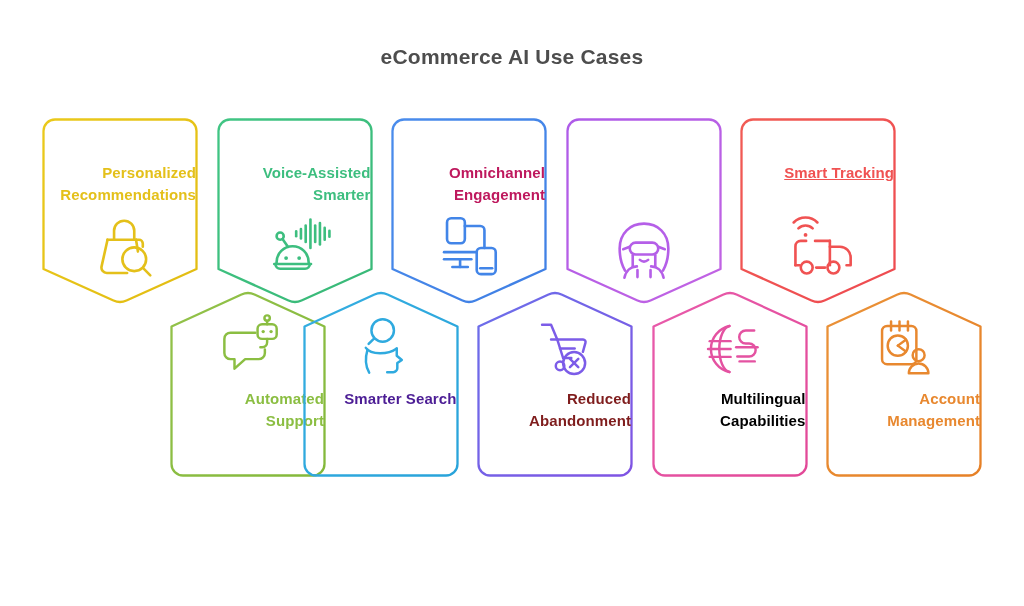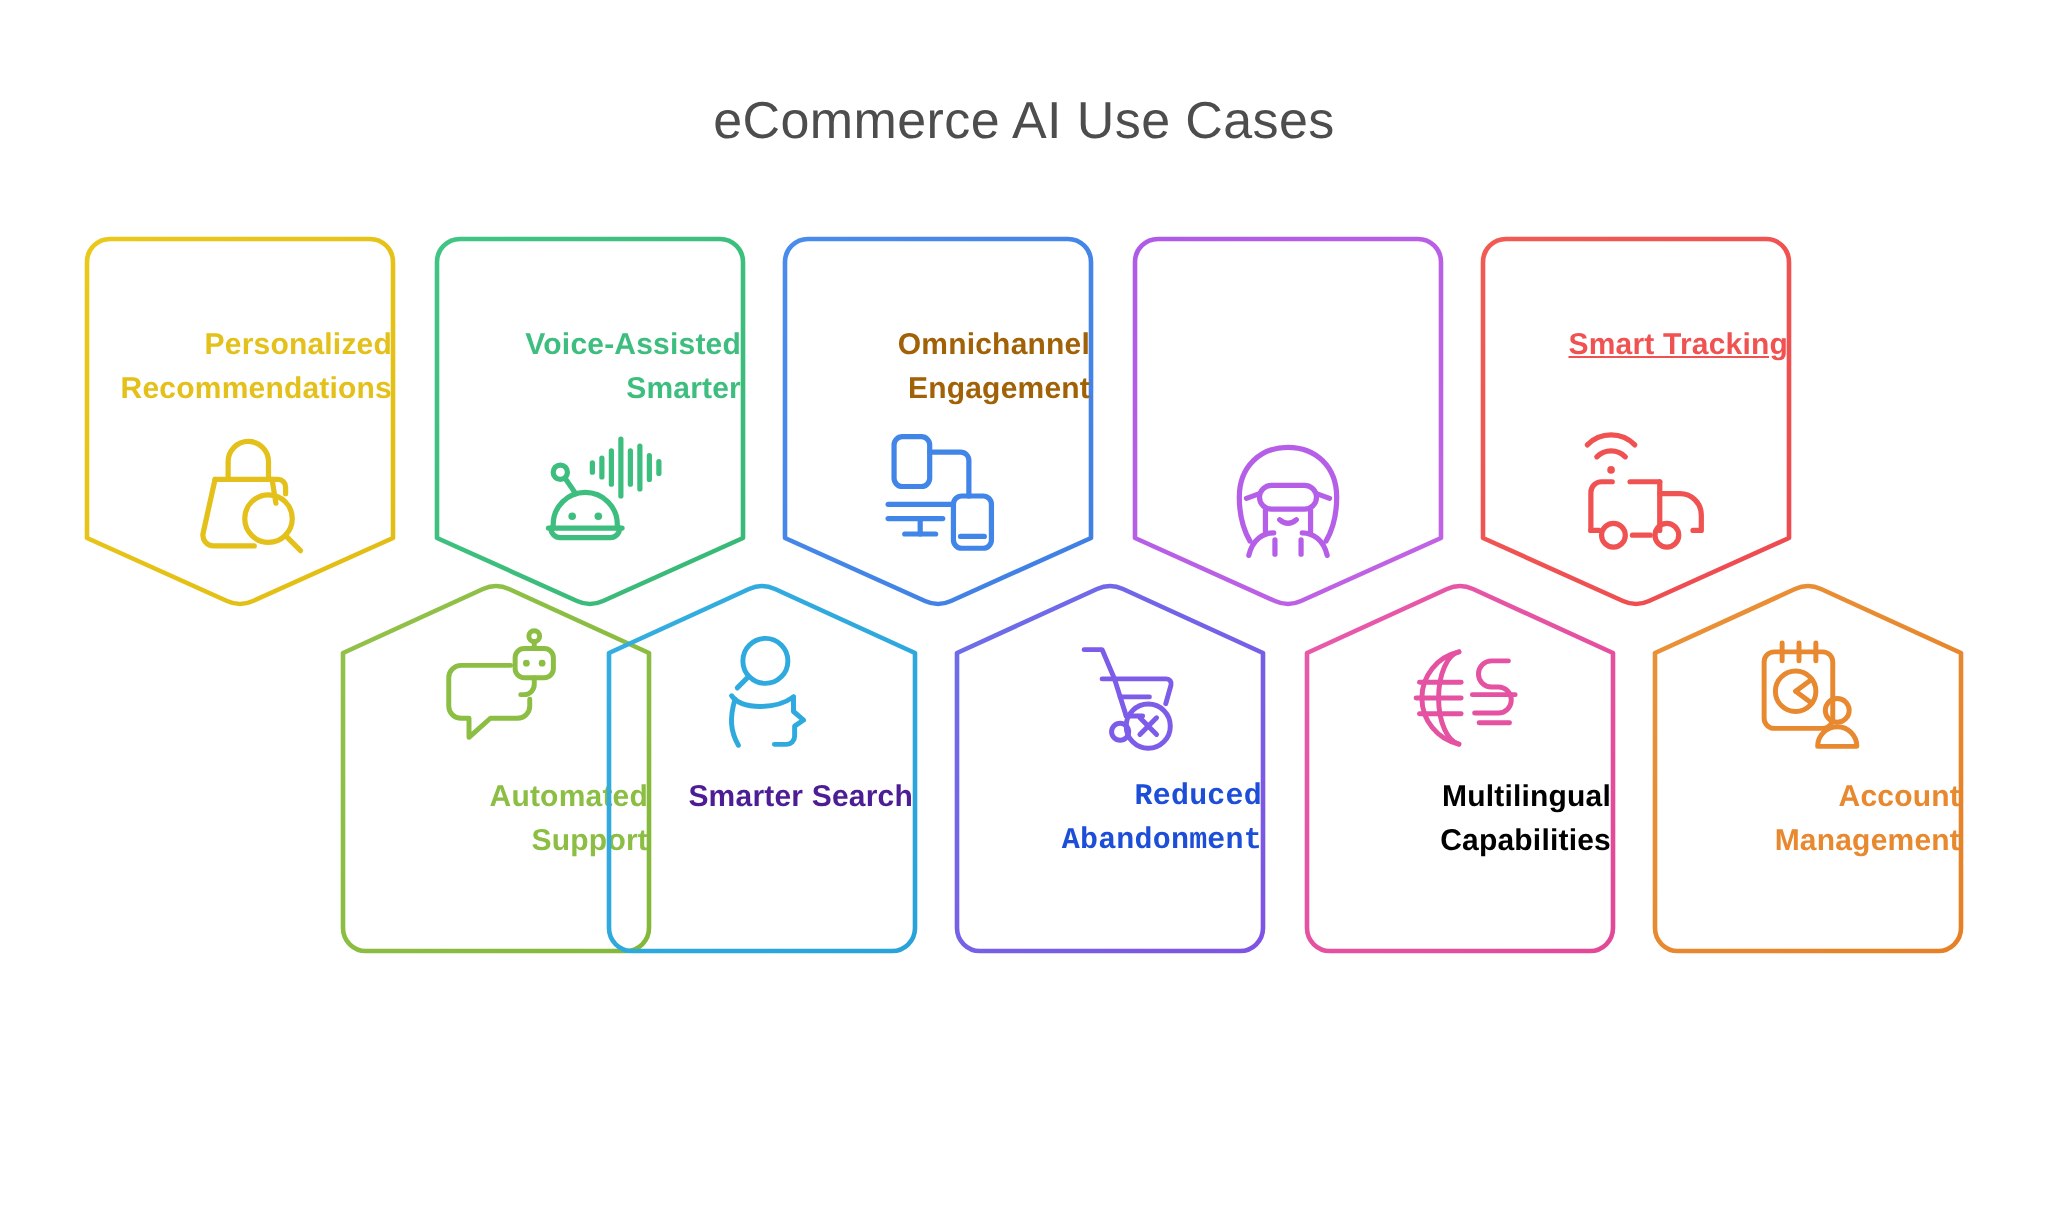--- a/index.html
+++ b/index.html
@@ -1,19 +1,19 @@
 <!DOCTYPE html>
 <html><head>
 <meta charset="utf-8">
 <style>
   html,body{margin:0;padding:0;background:#ffffff;}
   .canvas{position:relative;width:1024px;height:606px;background:#ffffff;overflow:hidden;
           font-family:"Liberation Sans",sans-serif;}
   .page-title{position:absolute;left:0;right:0;top:45px;text-align:center;
-              font-size:26px;font-weight:normal;letter-spacing:.2px;}
+              font-size:21px;font-weight:bold;letter-spacing:.2px;}
   .card{position:absolute;width:156px;height:186px;}
   .card .shape{position:absolute;left:0;top:0;width:156px;height:186px;}
   .card-title{position:absolute;left:18px;right:2px;text-align:right;
               font-weight:bold;font-size:15px;line-height:21.5px;letter-spacing:.1px;}
   .card.top .card-title{top:44px;}
   .card.bottom .card-title{top:97px;}
   .icon{position:absolute;left:50%;transform:translateX(-50%);}
   .card.top .icon{top:92px;width:76px;height:76px;}
   .card.bottom .icon{top:22px;width:72px;height:72px;}
 </style>
@@ -75,21 +75,21 @@
       <div class="card top" style="left: 391px; top: 118px;">
         <svg class="shape" viewBox="0 0 156 186">
           <defs>
             <linearGradient id="grad-2" x1="0" y1="0" x2="1" y2="1">
               <stop offset="0" stop-color="#4a8cec"></stop>
               <stop offset="1" stop-color="#3f7fe4"></stop>
             </linearGradient>
           </defs>
           <path d="M13 1.5 H143 A11.5 11.5 0 0 1 154.5 13 V151 L84.5 182.5 Q78 185.5 71.5 182.5 L1.5 151 V13 A11.5 11.5 0 0 1 13 1.5 Z" fill="none" stroke="url(#grad-2)" stroke-width="2.3" stroke-linejoin="round"></path>
         </svg>
-        <div class="card-title" style="color: #a16207;">Omnichannel Engagement</div>
+        <div class="card-title" style="color: #be185d;">Omnichannel Engagement</div>
         <svg class="icon" viewBox="0 0 64 64" style="color: rgb(66, 133, 232);">
           <rect x="13.5" y="7" width="15" height="21" rx="3.5" fill="none" stroke="currentColor" stroke-width="2.2" stroke-linecap="round" stroke-linejoin="round"></rect>
           <path d="M28.5 13.5 h13 a3.5 3.5 0 0 1 3.5 3.5 v15" fill="none" stroke="currentColor" stroke-width="2.2" stroke-linecap="round" stroke-linejoin="round"></path>
           <rect x="38.5" y="32" width="16" height="22" rx="3.5" fill="none" stroke="currentColor" stroke-width="2.2" stroke-linecap="round" stroke-linejoin="round"></rect>
           <path d="M41.5 49 h10" fill="none" stroke="currentColor" stroke-width="2.2" stroke-linecap="round" stroke-linejoin="round"></path>
           <path d="M11 35.5 h27" fill="none" stroke="currentColor" stroke-width="2.2" stroke-linecap="round" stroke-linejoin="round"></path>
           <path d="M11 41.5 h23" fill="none" stroke="currentColor" stroke-width="2.2" stroke-linecap="round" stroke-linejoin="round"></path>
           <path d="M24.5 41.5 v6.5" fill="none" stroke="currentColor" stroke-width="2.2" stroke-linecap="round" stroke-linejoin="round"></path>
           <path d="M18 48 h13" fill="none" stroke="currentColor" stroke-width="2.2" stroke-linecap="round" stroke-linejoin="round"></path>
         </svg>
@@ -186,21 +186,21 @@
       <div class="card bottom" style="left: 477px; top: 291px;">
         <svg class="shape" viewBox="0 0 156 186">
           <defs>
             <linearGradient id="grad-7" x1="0" y1="0" x2="1" y2="1">
               <stop offset="0" stop-color="#6b6fea"></stop>
               <stop offset="1" stop-color="#7f53e3"></stop>
             </linearGradient>
           </defs>
           <path d="M71.5 3.5 Q78 0.5 84.5 3.5 L154.5 35.5 V173 A11.5 11.5 0 0 1 143 184.5 H13 A11.5 11.5 0 0 1 1.5 173 V35.5 Z" fill="none" stroke="url(#grad-7)" stroke-width="2.3" stroke-linejoin="round"></path>
         </svg>
-        <div class="card-title" style="color: #1d4ed8; font-family: Liberation Mono, monospace;">Reduced Abandonment</div>
+        <div class="card-title" style="color: #7f1d1d;">Reduced Abandonment</div>
         <svg class="icon" viewBox="0 0 64 64" style="color: rgb(124, 92, 232);">
           <path d="M20.5 10.5 h8 l5.5 13" fill="none" stroke="currentColor" stroke-width="2.2" stroke-linecap="round" stroke-linejoin="round"></path>
           <path d="M28.5 23.5 h28.5 a2.2 2.2 0 0 1 2.1 2.8 l-2.3 8.2" fill="none" stroke="currentColor" stroke-width="2.2" stroke-linecap="round" stroke-linejoin="round"></path>
           <path d="M34 23.5 l5.2 16.5" fill="none" stroke="currentColor" stroke-width="2.2" stroke-linecap="round" stroke-linejoin="round"></path>
           <path d="M39.2 40 h7.3" fill="none" stroke="currentColor" stroke-width="2.2" stroke-linecap="round" stroke-linejoin="round"></path>
           <path d="M36.5 31.5 h13" fill="none" stroke="currentColor" stroke-width="2.2" stroke-linecap="round" stroke-linejoin="round"></path>
           <circle cx="36.5" cy="47" r="3.8" fill="none" stroke="currentColor" stroke-width="2.2" stroke-linecap="round" stroke-linejoin="round"></circle>
           <circle cx="49" cy="44.5" r="9.8" fill="none" stroke="currentColor" stroke-width="2.2" stroke-linecap="round" stroke-linejoin="round"></circle>
           <path d="M45.3 40.8 l7.4 7.4" fill="none" stroke="currentColor" stroke-width="2.2" stroke-linecap="round" stroke-linejoin="round"></path>
           <path d="M52.7 40.8 l-7.4 7.4" fill="none" stroke="currentColor" stroke-width="2.2" stroke-linecap="round" stroke-linejoin="round"></path>

